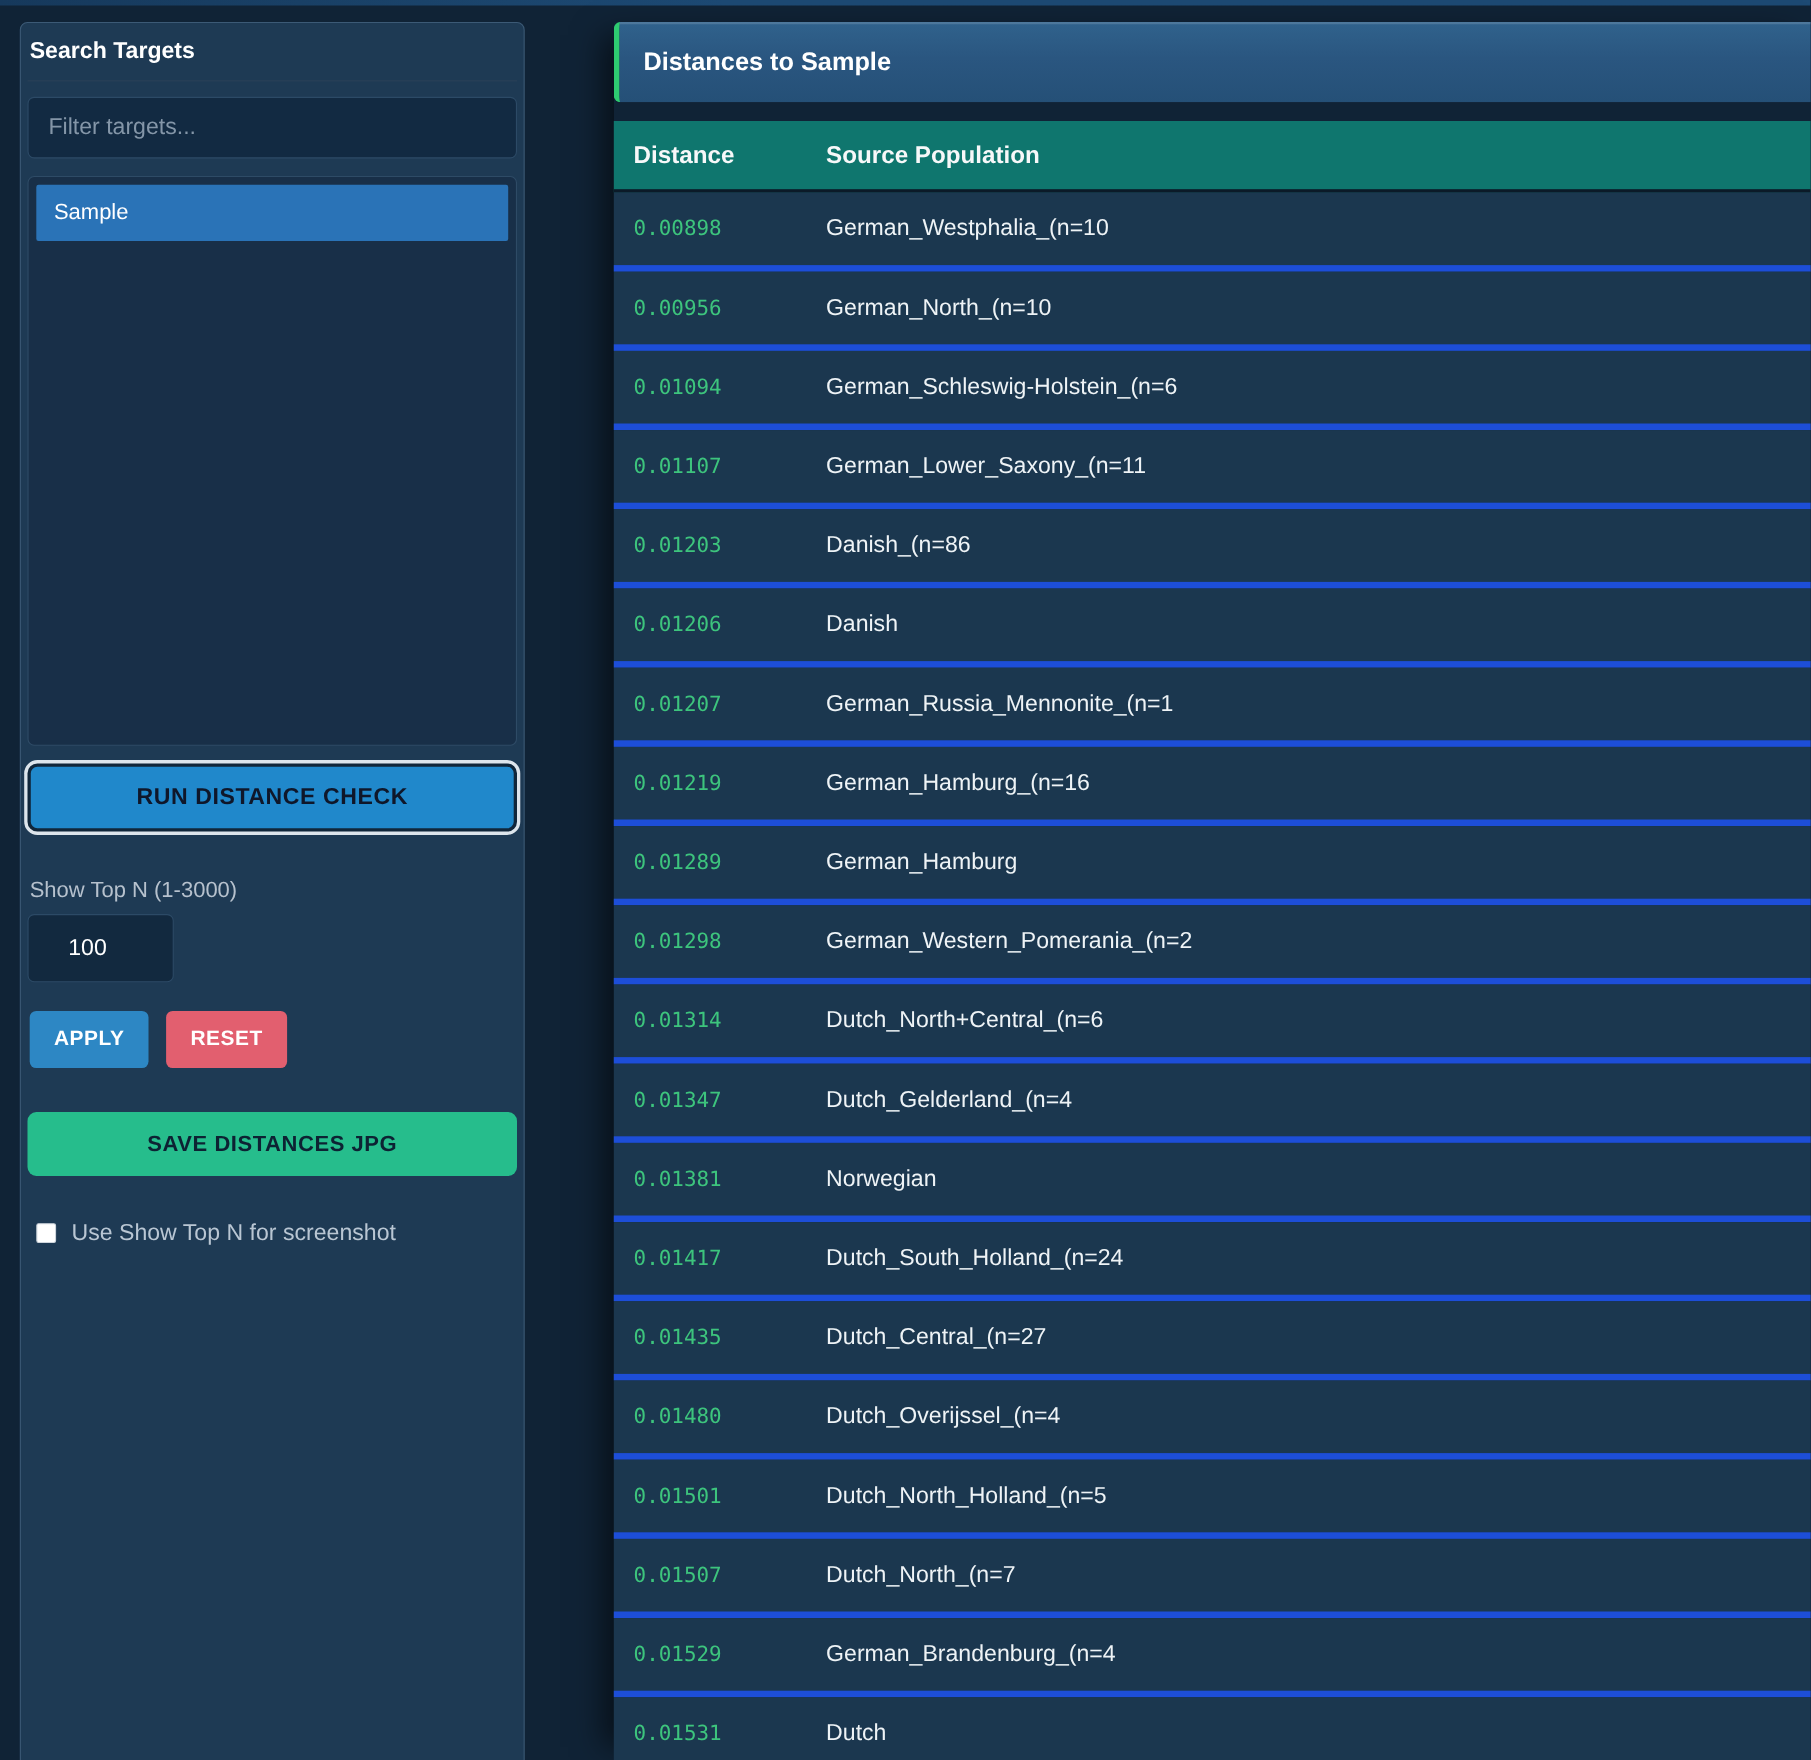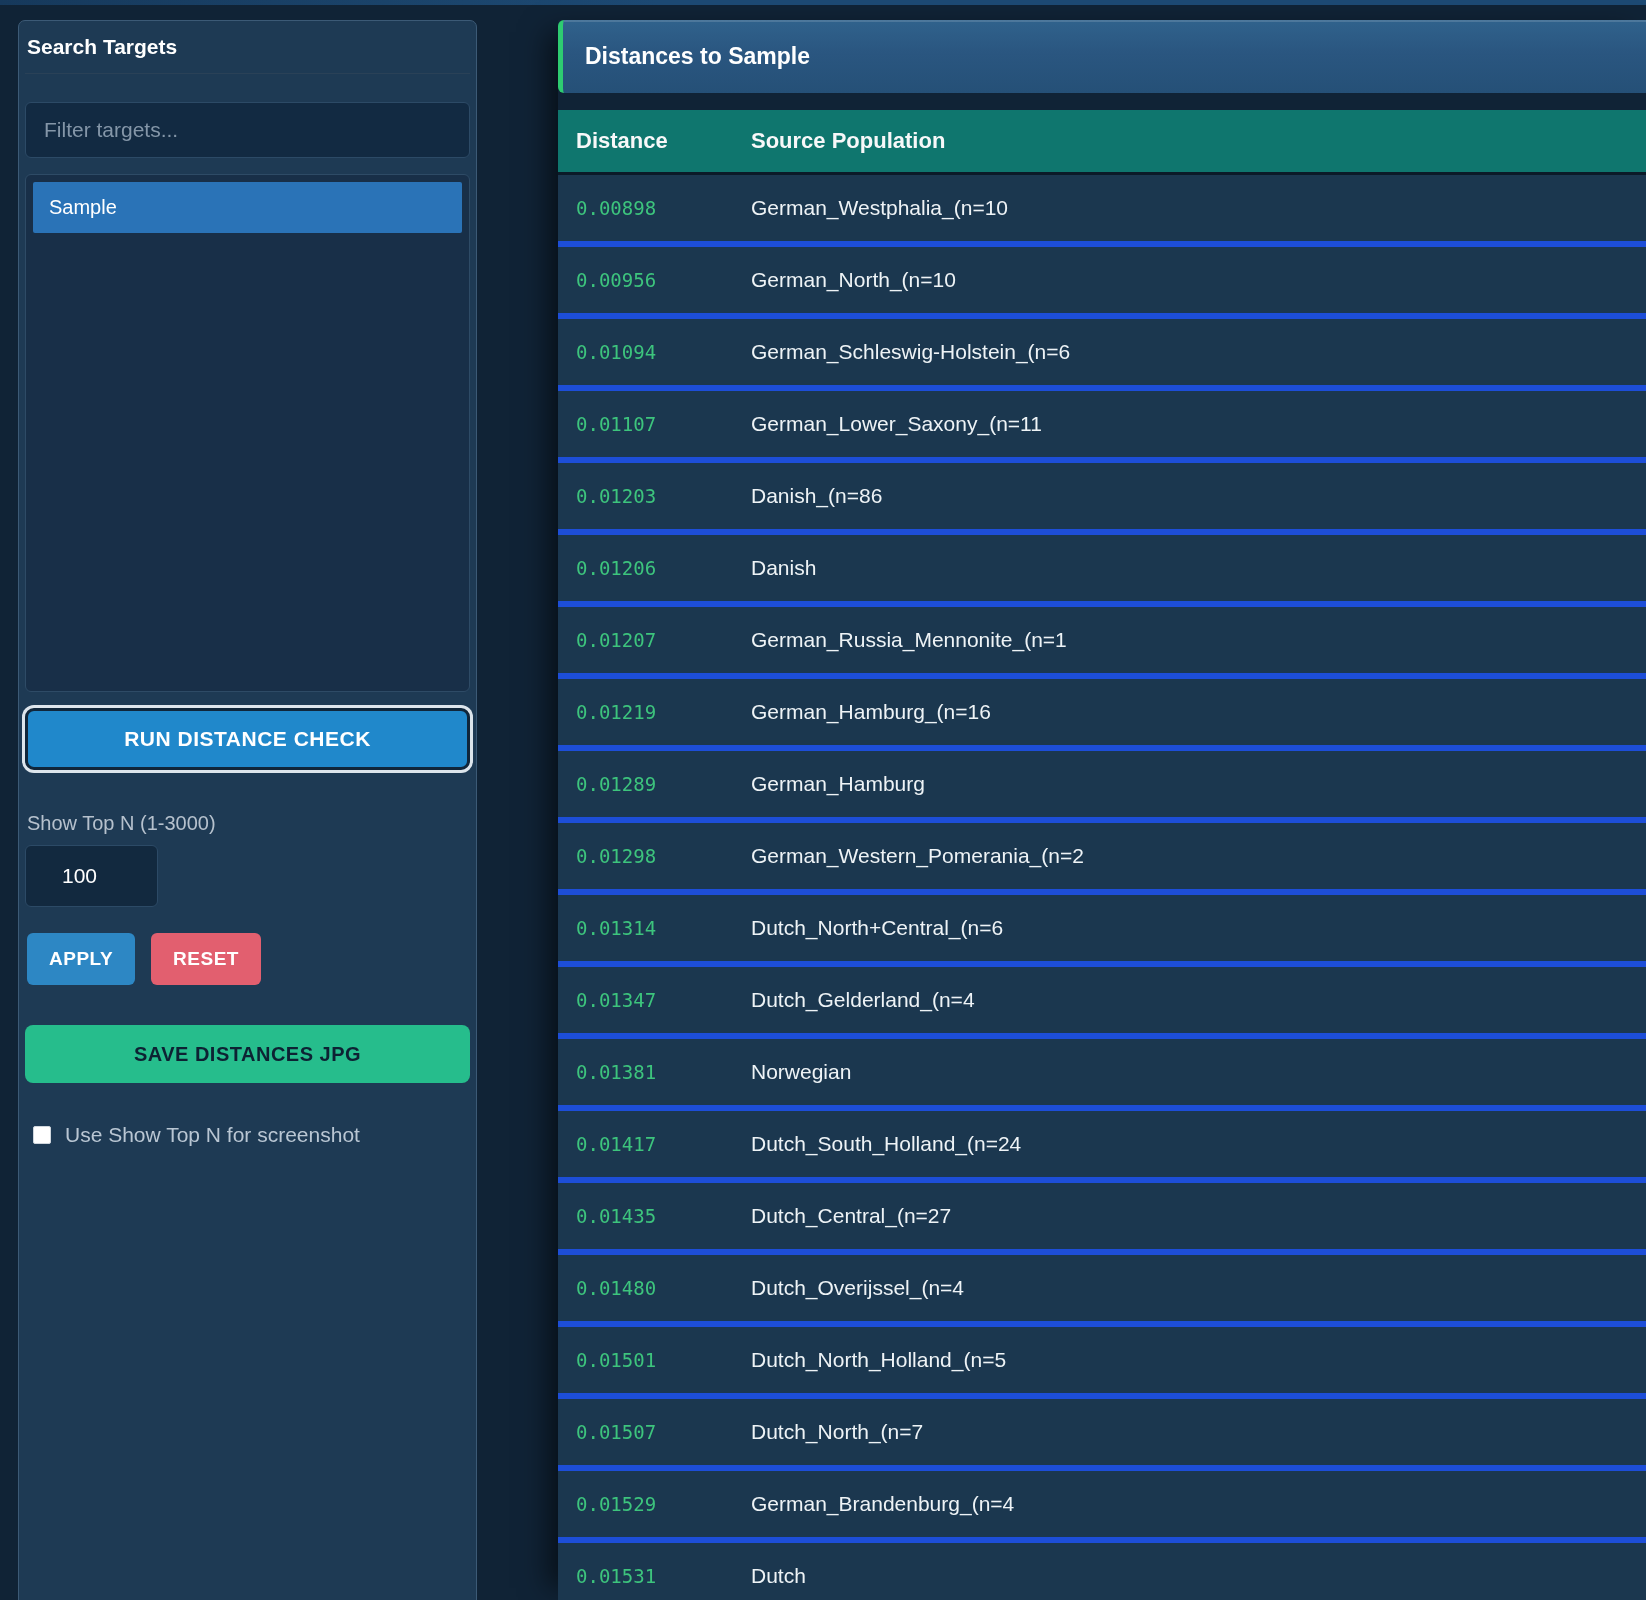--- a/index.html
+++ b/index.html
@@ -19,39 +19,39 @@
     background:#1e3a54;border:1px solid #3c5a76;border-radius:7px;
     box-sizing:border-box;padding:14px 6px 0 6px;
   }
   .sidebar-title{
     font-size:21px;font-weight:bold;color:#ffffff;padding-left:2px;
   }
   .sidebar-divider{
     height:1px;background:#2a4157;margin-top:14px;
   }
   .filter-input{
-    display:block;width:100%;box-sizing:border-box;height:56px;margin-top:28px;
+    display:block;width:100%;box-sizing:border-box;height:56px;margin-top:14px;
     background:#122a42;border:1px solid #2c4a66;border-radius:6px;
     color:#dbe4ec;font-size:21px;padding:0 18px;outline:none;
     font-family:"Liberation Sans", sans-serif;
   }
   .filter-input::placeholder{color:#8496a8;opacity:1;}
   .target-list{
     margin-top:16px;height:518px;box-sizing:border-box;
     background:#182f48;border:1px solid #2e4b66;border-radius:6px;
     padding:7px;overflow:hidden;text-align:center;
   }
   .target-item{
     height:51px;background:#2a73b7;border-radius:2px;
     color:#ffffff;font-size:20px;display:flex;align-items:center;
     padding-left:16px;cursor:pointer;
   }
   .run-btn{
     display:block;width:100%;box-sizing:border-box;height:62px;margin-top:16px;
-    background:#2088cb;color:#ffffff;font-weight:bold;font-size:21px;
+    background:#2088cb;color:#0f172a;font-weight:bold;font-size:21px;
     border:3px solid #10263a;border-radius:9px;
     box-shadow:0 0 0 3px #dde5ec;cursor:pointer;
     font-family:"Liberation Sans", sans-serif;letter-spacing:.5px;
   }
   .topn-label{
     margin-top:42px;color:#b6c1cd;font-size:20px;padding-left:2px;
   }
   .topn-input{
     display:block;margin-top:10px;width:133px;height:62px;box-sizing:border-box;
     background:#12293f;border:1px solid #2c4a66;border-radius:6px;

